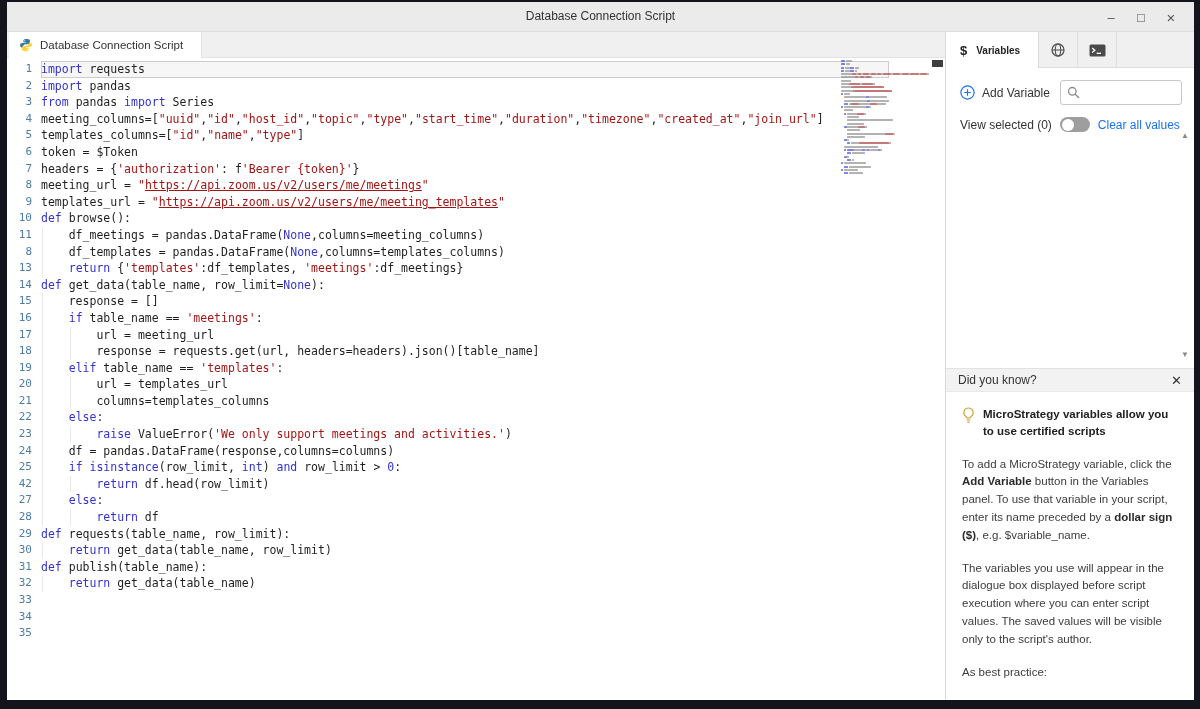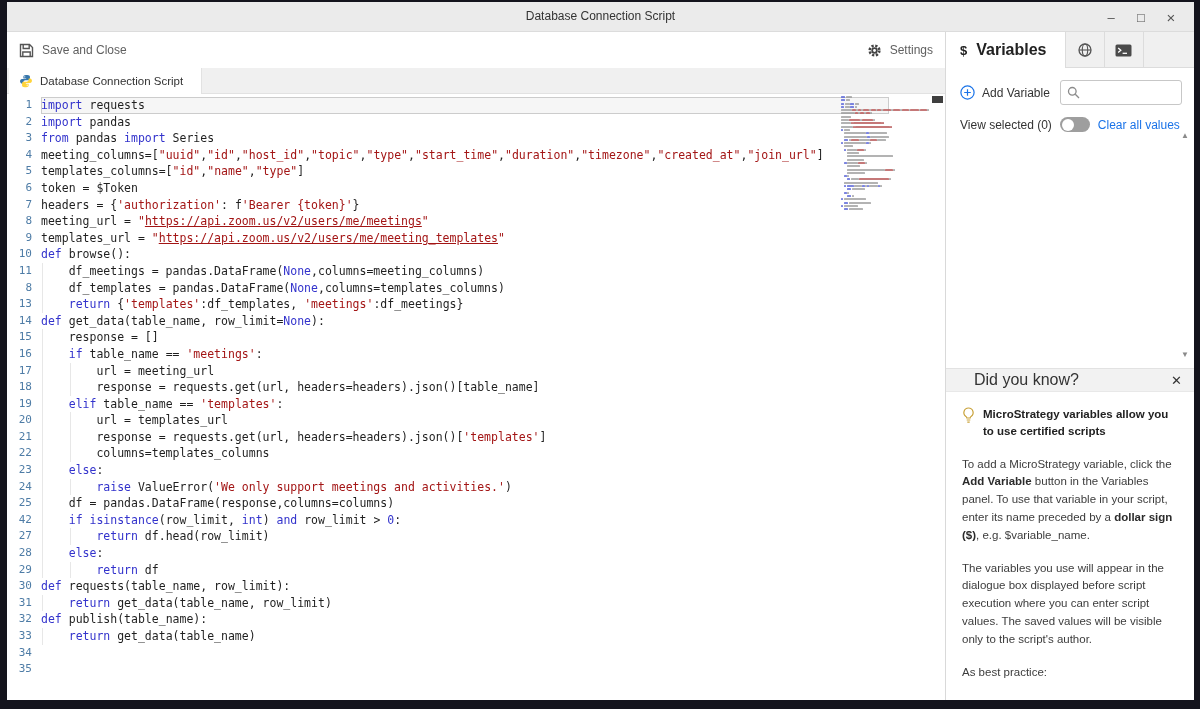--- a/index.html
+++ b/index.html
@@ -54,21 +54,21 @@
   .ed-thumb { position:absolute; top:2px; right:2px; width:11px; height:7px; background:#3f3f3f; }
 
   
   .panel-tabs { height:36px; background:#f0f0f0; display:flex; position:relative; flex:0 0 auto; }
   .panel-tabs::after { content:''; position:absolute; left:0; right:0; bottom:0; height:1px; background:#dcdcdc; }
   .ptab { display:flex; align-items:center; justify-content:center; border-right:1px solid #dcdcdc; height:100%; }
   .ptab.active { position:relative; z-index:1; background:#fff; gap:9px; padding:0 18px 0 14px; }
   .ptab.iconic { width:39px; }
   .ptab-filler { flex:1; }
   .dollar { font-weight:bold; font-size:13px; color:#222; }
-  .ptab-label { font-weight:bold; font-size:16px; color:#222; }
+  .ptab-label { font-weight:bold; font-size:10px; color:#222; }
 
   
   .panel-body { flex:1; position:relative; background:#fff; min-height:0; }
   .var-toolbar { display:flex; align-items:center; justify-content:space-between; padding:12px 12px 0 14px; }
   .add-var { display:flex; align-items:center; gap:7px; font-size:12px; color:#333; cursor:default; }
   .search-box { width:122px; height:25px; border:1px solid #c7c7c7; border-radius:3px; display:flex; align-items:center; padding:0 6px; background:#fff; }
   .search-box input { border:none; outline:none; width:90px; font-size:11px; margin-left:5px; font-family:inherit; }
   .view-row { display:flex; align-items:center; margin:12px 12px 0 14px; gap:8px; }
   .view-label { font-size:12px; color:#333; }
   .toggle { width:30px; height:15px; background:#9e9e9e; border-radius:8px; position:relative; flex:0 0 auto; }
@@ -83,21 +83,21 @@
   .var-input { margin-top:13px; height:27px; border:1px solid #a9a9a9; border-radius:3px; display:flex; align-items:center; padding:0 8px; font-size:12px; letter-spacing:1px; color:#222; }
   .caret { display:inline-block; width:1px; height:12px; background:#333; margin-left:1px; }
 
   .var-scroll { position:absolute; right:3px; top:63px; height:228px; width:12px; }
   .scroll-arrow { position:absolute; left:0; width:12px; text-align:center; font-size:8px; color:#8a8a8a; }
   .scroll-arrow.up { top:0; } .scroll-arrow.down { bottom:0; }
 
   
   .dyk { position:absolute; left:0; right:0; top:300px; bottom:0; overflow:hidden; display:flex; flex-direction:column; }
   .dyk-header { height:24px; background:#f2f2f2; border-top:1px solid #e2e2e2; border-bottom:1px solid #e8e8e8; display:flex; align-items:center; justify-content:space-between; padding:0 12px; flex:0 0 auto; }
-  .dyk-title { font-size:16px; color:#333;margin-left:16px; }
+  .dyk-title { font-size:12px; color:#333; }
   .dyk-close { font-size:13px; color:#333; cursor:default; }
   .dyk-content { padding:14px 16px; overflow:hidden; }
   .dyk-heading { display:flex; gap:8px; font-size:11.5px; font-weight:bold; color:#222; line-height:1.5; }
   .dyk-p { font-size:11.5px; color:#3c3c3c; line-height:1.55; margin-top:15px; }
   .dyk-p.tight { margin-top:0; }
   .dyk-p b { color:#2b2b2b; }
 
   svg { display:block; }
 </style>
 </head>
@@ -111,41 +111,20 @@
       <div class="win-controls">
         <div class="win-btn">–</div>
         <div class="win-btn">□</div>
         <div class="win-btn close">×</div>
       </div>
     </div>
 
     <div class="content">
 
       <div class="left-col">
-        <div class="toolbar">
-          <div class="tb-btn">
-            <span>
-              <svg width="15" height="15" viewBox="0 0 15 15">
-                  <path fill="none" stroke="#555" stroke-width="1.4" d="M1.5 1.5h9l3 3v9h-12z"></path>
-                  <path fill="none" stroke="#555" stroke-width="1.4" d="M4.2 1.5v4h6v-4M3.8 13.5V9h7.4v4.5"></path>
-                </svg>
-            </span>
-            <span>Save and Close</span>
-          </div>
-          <div class="tb-btn">
-            <span>
-              <svg width="15" height="15" viewBox="0 0 15 15">
-                  <circle cx="7.5" cy="7.5" r="4.8" fill="none" stroke="#444" stroke-width="2.6" stroke-dasharray="2.2 1.6"></circle>
-                  <circle cx="7.5" cy="7.5" r="3.2" fill="#444"></circle>
-                  <circle cx="7.5" cy="7.5" r="1.4" fill="#fff"></circle>
-                </svg>
-            </span>
-            <span>Settings</span>
-          </div>
-        </div>
 
         <div class="tabbar">
           <div class="etab">
             <span>
               <svg width="14" height="14" viewBox="0 0 16 16">
                   <path fill="#3776ab" d="M7.9 1C6 1 5 1.8 5 3v2h3.2v.8H3.4C2 5.8 1.2 7 1.2 8.4S2 11 3.4 11H5V9.3C5 8.1 6 7.1 7.2 7.1h3.6c1 0 1.7-.8 1.7-1.8V3c0-1.2-1.1-2-3-2H7.9zM6.6 2.5c.4 0 .7.3.7.7s-.3.7-.7.7-.7-.3-.7-.7.3-.7.7-.7z"></path>
                   <path fill="#ffd43b" d="M8.1 15c1.9 0 2.9-.8 2.9-2v-2H7.8v-.8h4.8c1.4 0 2.2-1.2 2.2-2.6S14 5 12.6 5H11v1.7c0 1.2-1 2.2-2.2 2.2H5.2c-1 0-1.7.8-1.7 1.8V13c0 1.2 1.1 2 3 2h1.6zm1.3-1.5c-.4 0-.7-.3-.7-.7s.3-.7.7-.7.7.3.7.7-.3.7-.7.7z"></path>
                 </svg>
             </span>
             <span>Database Connection Script</span>
@@ -205,21 +184,20 @@
                 <div class="code-line"><span class="iguide" style="left: 1px;"></span><span class="tk-p">    df_meetings = pandas.DataFrame(</span><span class="tk-k">None</span><span class="tk-p">,columns=meeting_columns)</span></div>
                 <div class="code-line"><span class="iguide" style="left: 1px;"></span><span class="tk-p">    df_templates = pandas.DataFrame(</span><span class="tk-k">None</span><span class="tk-p">,columns=templates_columns)</span></div>
                 <div class="code-line"><span class="iguide" style="left: 1px;"></span><span class="tk-p">    </span><span class="tk-k">return</span><span class="tk-p"> {</span><span class="tk-s">'templates'</span><span class="tk-p">:df_templates, </span><span class="tk-s">'meetings'</span><span class="tk-p">:df_meetings}</span></div>
                 <div class="code-line"><span class="tk-k">def</span><span class="tk-p"> get_data(table_name, row_limit=</span><span class="tk-k">None</span><span class="tk-p">):</span></div>
                 <div class="code-line"><span class="iguide" style="left: 1px;"></span><span class="tk-p">    response = []</span></div>
                 <div class="code-line"><span class="iguide" style="left: 1px;"></span><span class="tk-p">    </span><span class="tk-k">if</span><span class="tk-p"> table_name == </span><span class="tk-s">'meetings'</span><span class="tk-p">:</span></div>
                 <div class="code-line"><span class="iguide" style="left: 1px;"></span><span class="iguide" style="left: 28.6px;"></span><span class="tk-p">        url = meeting_url</span></div>
                 <div class="code-line"><span class="iguide" style="left: 1px;"></span><span class="iguide" style="left: 28.6px;"></span><span class="tk-p">        response = requests.get(url, headers=headers).json()[table_name]</span></div>
                 <div class="code-line"><span class="iguide" style="left: 1px;"></span><span class="tk-p">    </span><span class="tk-k">elif</span><span class="tk-p"> table_name == </span><span class="tk-s">'templates'</span><span class="tk-p">:</span></div>
                 <div class="code-line"><span class="iguide" style="left: 1px;"></span><span class="iguide" style="left: 28.6px;"></span><span class="tk-p">        url = templates_url</span></div>
-                <div class="code-line"><span class="iguide" style="left: 1px;"></span><span class="iguide" style="left: 28.6px;"></span><span class="tk-p">        response = requests.get(url, headers=headers).json()[</span><span class="tk-s">'templates'</span><span class="tk-p">]</span></div>
                 <div class="code-line"><span class="iguide" style="left: 1px;"></span><span class="iguide" style="left: 28.6px;"></span><span class="tk-p">        columns=templates_columns</span></div>
                 <div class="code-line"><span class="iguide" style="left: 1px;"></span><span class="tk-p">    </span><span class="tk-k">else</span><span class="tk-p">:</span></div>
                 <div class="code-line"><span class="iguide" style="left: 1px;"></span><span class="iguide" style="left: 28.6px;"></span><span class="tk-p">        </span><span class="tk-k">raise</span><span class="tk-p"> ValueError(</span><span class="tk-s">'We only support meetings and activities.'</span><span class="tk-p">)</span></div>
                 <div class="code-line"><span class="iguide" style="left: 1px;"></span><span class="tk-p">    df = pandas.DataFrame(response,columns=columns)</span></div>
                 <div class="code-line"><span class="iguide" style="left: 1px;"></span><span class="tk-p">    </span><span class="tk-k">if</span><span class="tk-p"> </span><span class="tk-k">isinstance</span><span class="tk-p">(row_limit, </span><span class="tk-k">int</span><span class="tk-p">) </span><span class="tk-k">and</span><span class="tk-p"> row_limit &gt; </span><span class="tk-k">0</span><span class="tk-p">:</span></div>
                 <div class="code-line"><span class="iguide" style="left: 1px;"></span><span class="iguide" style="left: 28.6px;"></span><span class="tk-p">        </span><span class="tk-k">return</span><span class="tk-p"> df.head(row_limit)</span></div>
                 <div class="code-line"><span class="iguide" style="left: 1px;"></span><span class="tk-p">    </span><span class="tk-k">else</span><span class="tk-p">:</span></div>
                 <div class="code-line"><span class="iguide" style="left: 1px;"></span><span class="iguide" style="left: 28.6px;"></span><span class="tk-p">        </span><span class="tk-k">return</span><span class="tk-p"> df</span></div>
                 <div class="code-line"><span class="tk-k">def</span><span class="tk-p"> requests(table_name, row_limit):</span></div>
                 <div class="code-line"><span class="iguide" style="left: 1px;"></span><span class="tk-p">    </span><span class="tk-k">return</span><span class="tk-p"> get_data(table_name, row_limit)</span></div>

